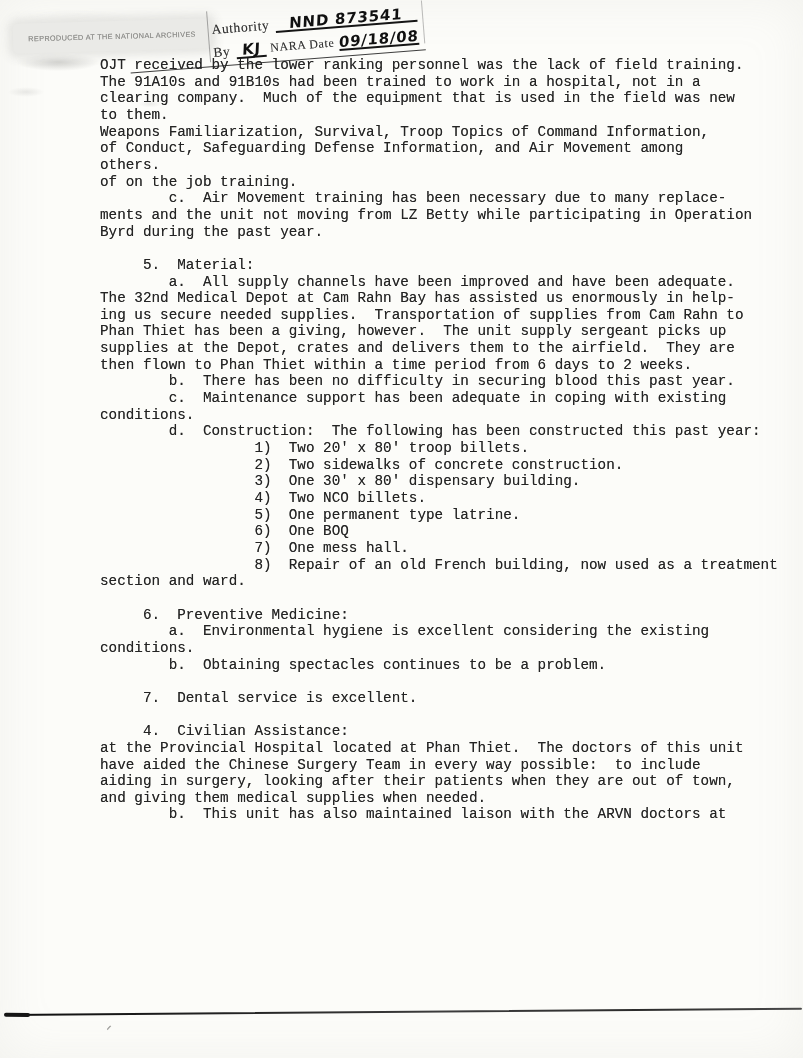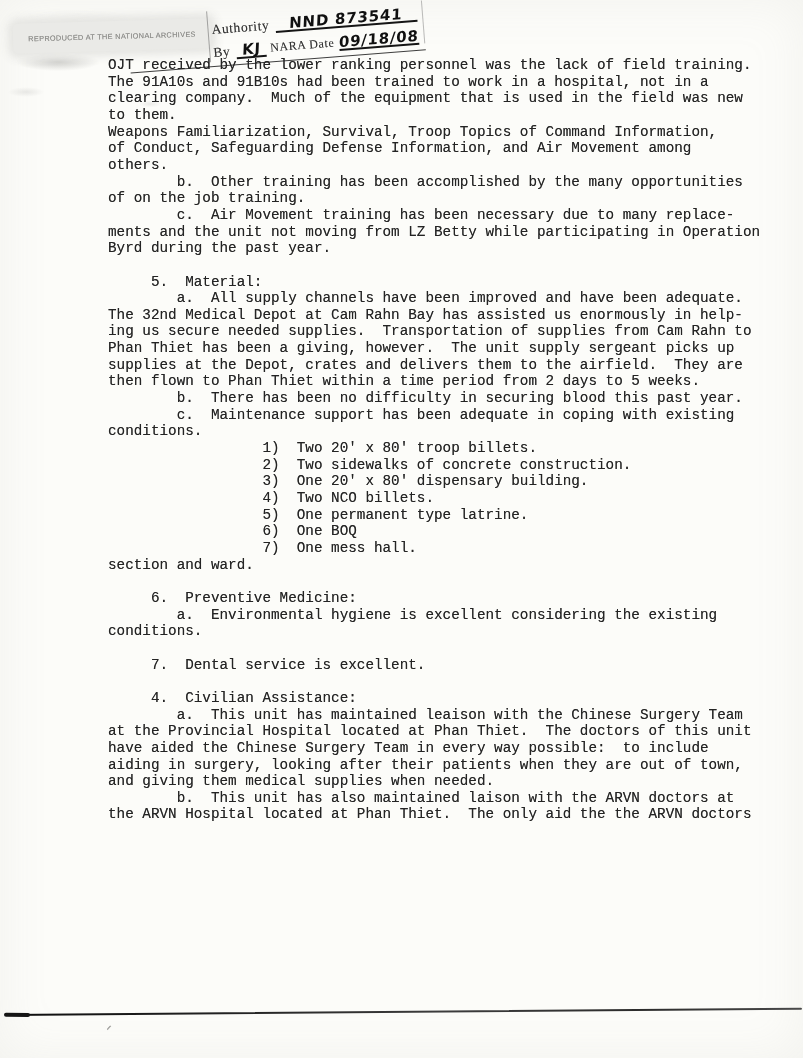--- a/index.html
+++ b/index.html
@@ -60,21 +60,21 @@
   .hwline { flex:1 1 auto; border-bottom:2px solid #151515; display:flex; justify-content:center; }
   .hwline.short { flex:0 0 30px; }
   .hw {
     font-family:"DejaVu Sans", sans-serif; font-weight:700; font-size:15px;
     letter-spacing:0.8px; transform:skewX(-7deg); position:relative; top:2px;
     color:#101010; white-space:nowrap;
   }
 
   
   .doc {
-    position:absolute; left:108px; top:57px; width:690px;
+    position:absolute; left:100px; top:57px; width:690px;
     color:#242424; text-shadow:0 0 0.5px rgba(25,25,25,0.55);
   }
   .doc-line {
     white-space:pre; font-size:14.3px; line-height:16.65px; min-height:16.65px;
   }
 
   
   .scan-line {
     position:absolute; left:6px; top:1014px; width:796px; height:2px;
     transform:rotate(-0.45deg); transform-origin:left center; border-radius:2px;
@@ -120,57 +120,57 @@
 
   <div class="doc">
 
   <div class="doc-line">OJT received by the lower ranking personnel was the lack of field training.</div>
       <div class="doc-line">The 91A10s and 91B10s had been trained to work in a hospital, not in a</div>
       <div class="doc-line">clearing company.  Much of the equipment that is used in the field was new</div>
       <div class="doc-line">to them.</div>
       <div class="doc-line">Weapons Familiarization, Survival, Troop Topics of Command Information,</div>
       <div class="doc-line">of Conduct, Safeguarding Defense Information, and Air Movement among</div>
       <div class="doc-line">others.</div>
-      <div class="doc-line">        b.  Other training has been accomplished by the many opportunities</div>
       <div class="doc-line">of on the job training.</div>
       <div class="doc-line">        c.  Air Movement training has been necessary due to many replace-</div>
       <div class="doc-line">ments and the unit not moving from LZ Betty while participating in Operation</div>
       <div class="doc-line">Byrd during the past year.</div>
       <div class="doc-line"></div>
       <div class="doc-line">     5.  Material:</div>
       <div class="doc-line">        a.  All supply channels have been improved and have been adequate.</div>
       <div class="doc-line">The 32nd Medical Depot at Cam Rahn Bay has assisted us enormously in help-</div>
       <div class="doc-line">ing us secure needed supplies.  Transportation of supplies from Cam Rahn to</div>
       <div class="doc-line">Phan Thiet has been a giving, however.  The unit supply sergeant picks up</div>
       <div class="doc-line">supplies at the Depot, crates and delivers them to the airfield.  They are</div>
-      <div class="doc-line">then flown to Phan Thiet within a time period from 2 days to 5 weeks.</div>
+      <div class="doc-line">then flown to Phan Thiet within a time period from 6 days to 2 weeks.</div>
       <div class="doc-line">        b.  There has been no difficulty in securing blood this past year.</div>
       <div class="doc-line">        c.  Maintenance support has been adequate in coping with existing</div>
       <div class="doc-line">conditions.</div>
+      <div class="doc-line">        d.  Construction:  The following has been constructed this past year:</div>
       <div class="doc-line">                  1)  Two 20' x 80' troop billets.</div>
       <div class="doc-line">                  2)  Two sidewalks of concrete construction.</div>
-      <div class="doc-line">                  3)  One 20' x 80' dispensary building.</div>
+      <div class="doc-line">                  3)  One 30' x 80' dispensary building.</div>
       <div class="doc-line">                  4)  Two NCO billets.</div>
       <div class="doc-line">                  5)  One permanent type latrine.</div>
       <div class="doc-line">                  6)  One BOQ</div>
       <div class="doc-line">                  7)  One mess hall.</div>
+      <div class="doc-line">                  8)  Repair of an old French building, now used as a treatment</div>
       <div class="doc-line">section and ward.</div>
       <div class="doc-line"></div>
       <div class="doc-line">     6.  Preventive Medicine:</div>
       <div class="doc-line">        a.  Environmental hygiene is excellent considering the existing</div>
       <div class="doc-line">conditions.</div>
+      <div class="doc-line">        b.  Obtaining spectacles continues to be a problem.</div>
       <div class="doc-line"></div>
       <div class="doc-line">     7.  Dental service is excellent.</div>
       <div class="doc-line"></div>
       <div class="doc-line">     4.  Civilian Assistance:</div>
-      <div class="doc-line">        a.  This unit has maintained leaison with the Chinese Surgery Team</div>
       <div class="doc-line">at the Provincial Hospital located at Phan Thiet.  The doctors of this unit</div>
       <div class="doc-line">have aided the Chinese Surgery Team in every way possible:  to include</div>
       <div class="doc-line">aiding in surgery, looking after their patients when they are out of town,</div>
       <div class="doc-line">and giving them medical supplies when needed.</div>
       <div class="doc-line">        b.  This unit has also maintained laison with the ARVN doctors at</div>
-      <div class="doc-line">the ARVN Hospital located at Phan Thiet.  The only aid the the ARVN doctors</div>
     </div>
 
   <div class="scan-line"></div>
   <div class="squiggle"></div>
 
 </div>
 
 </body></html>

